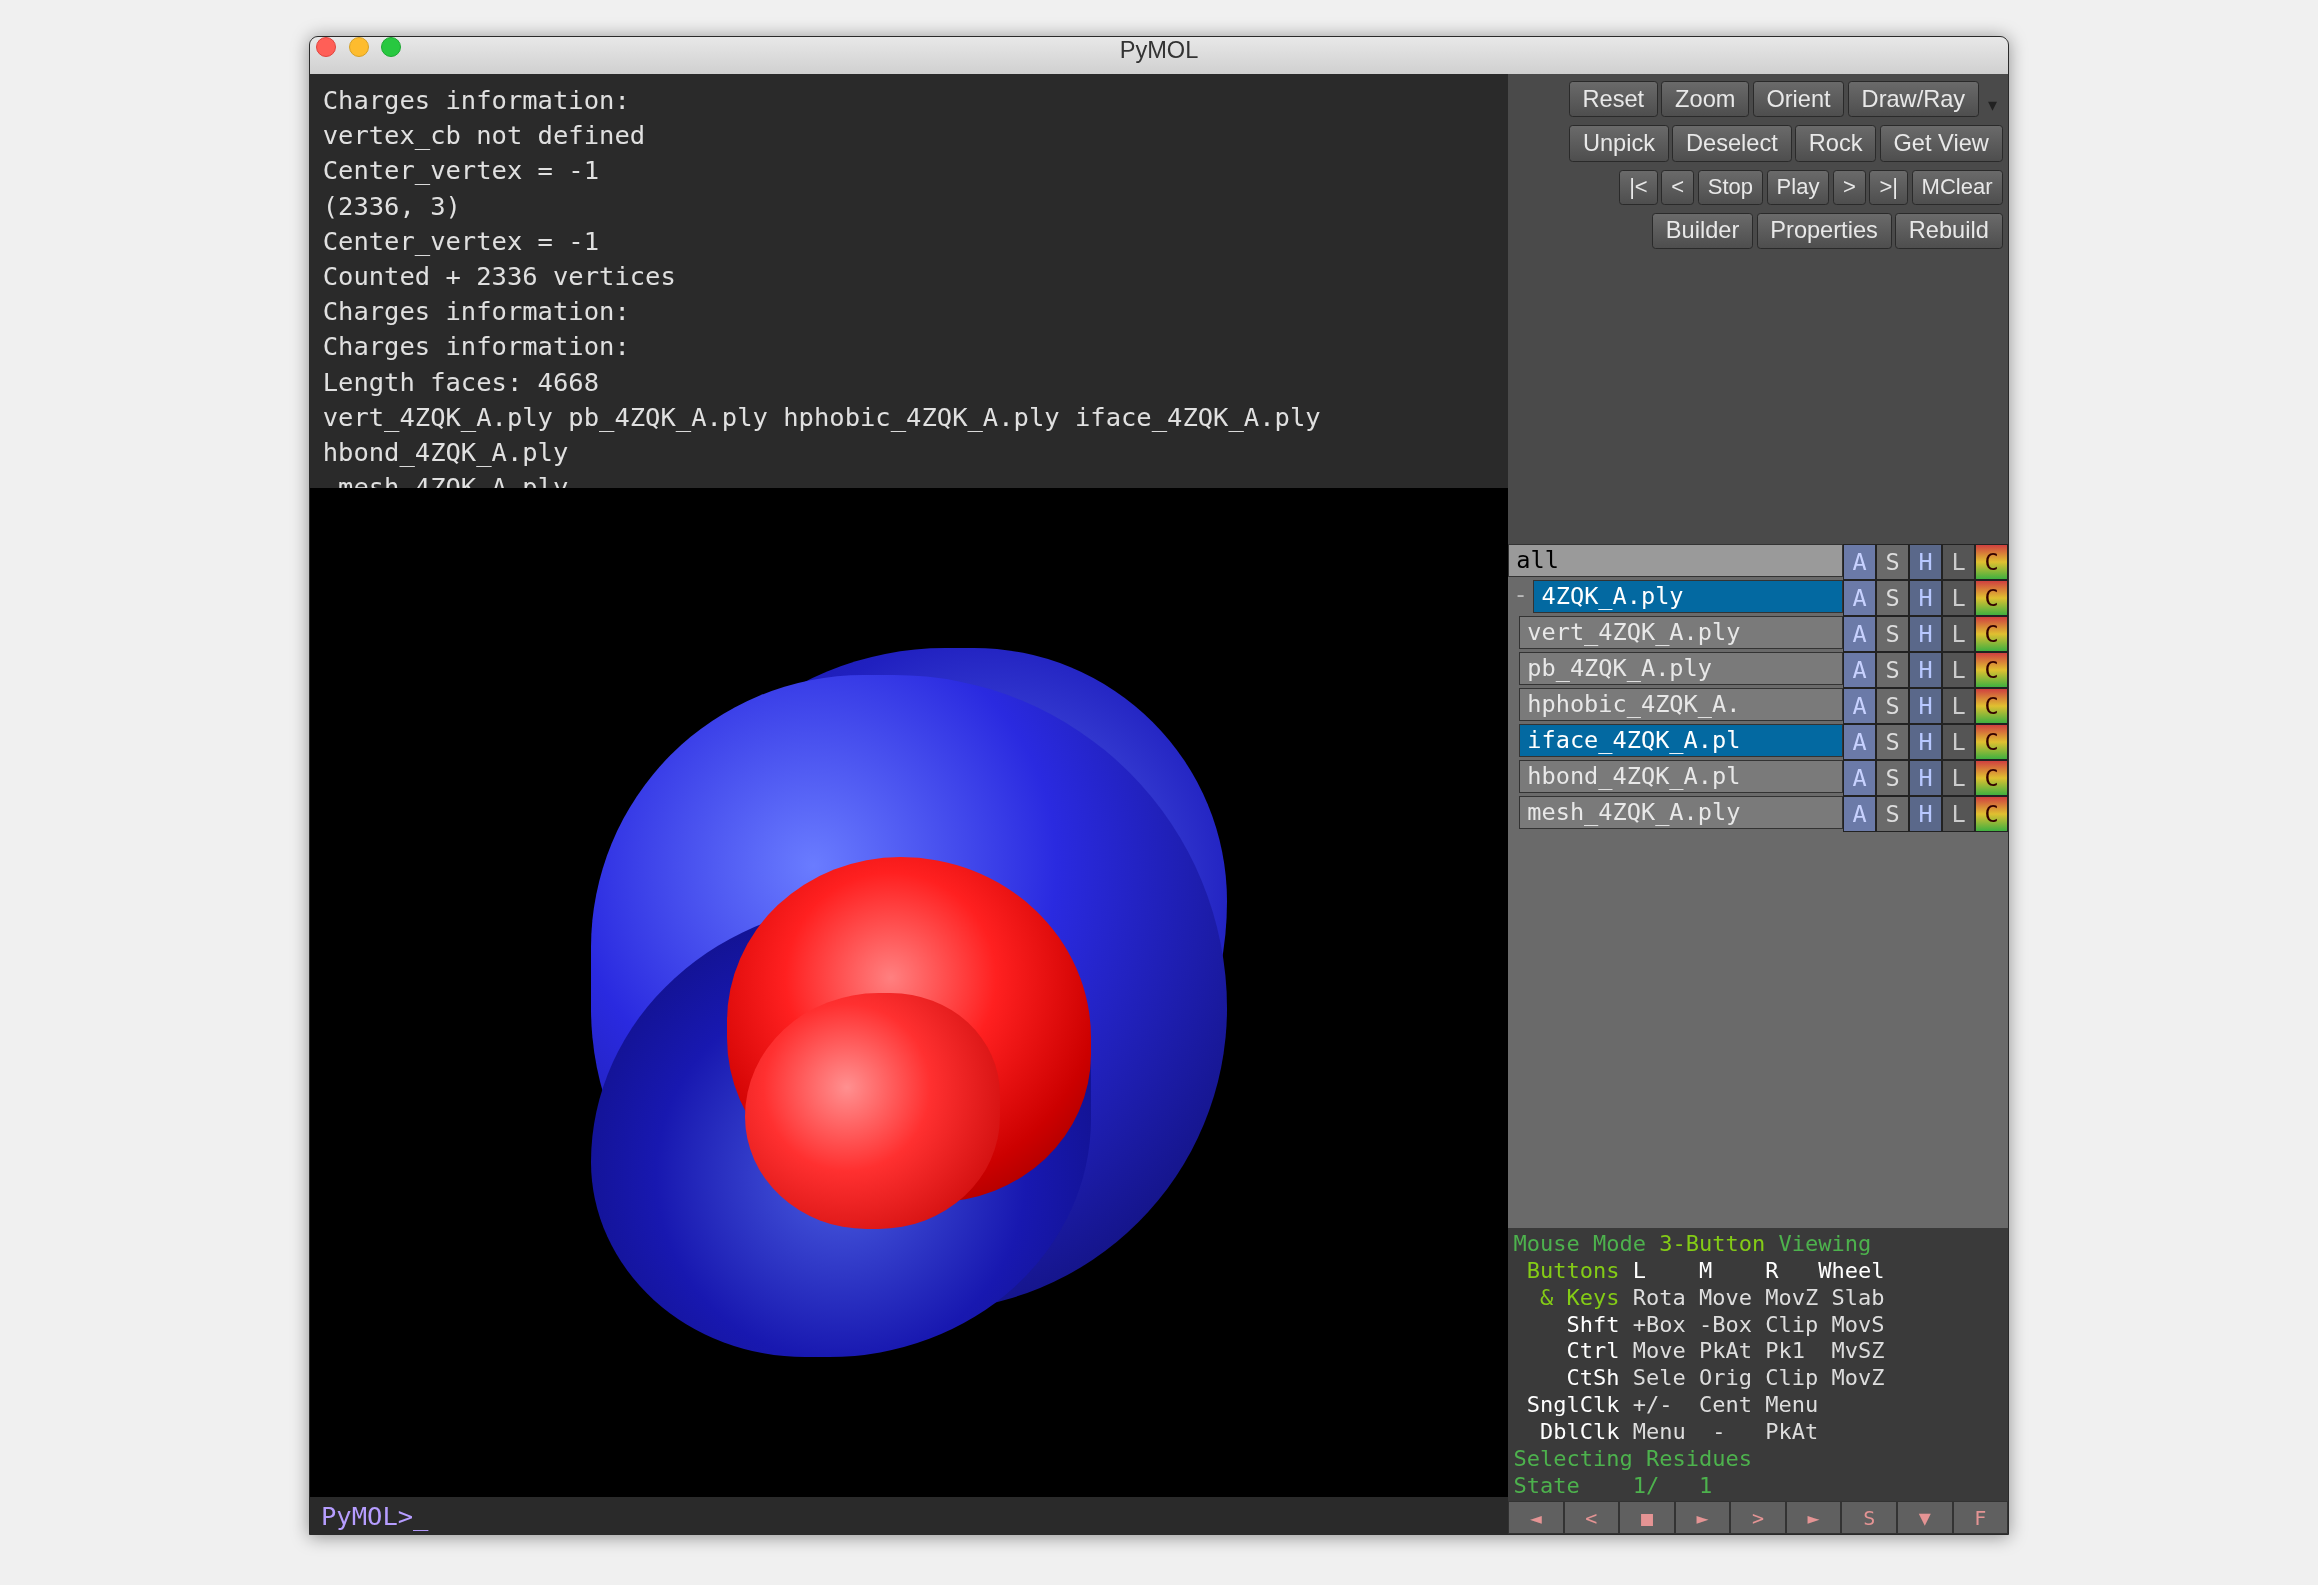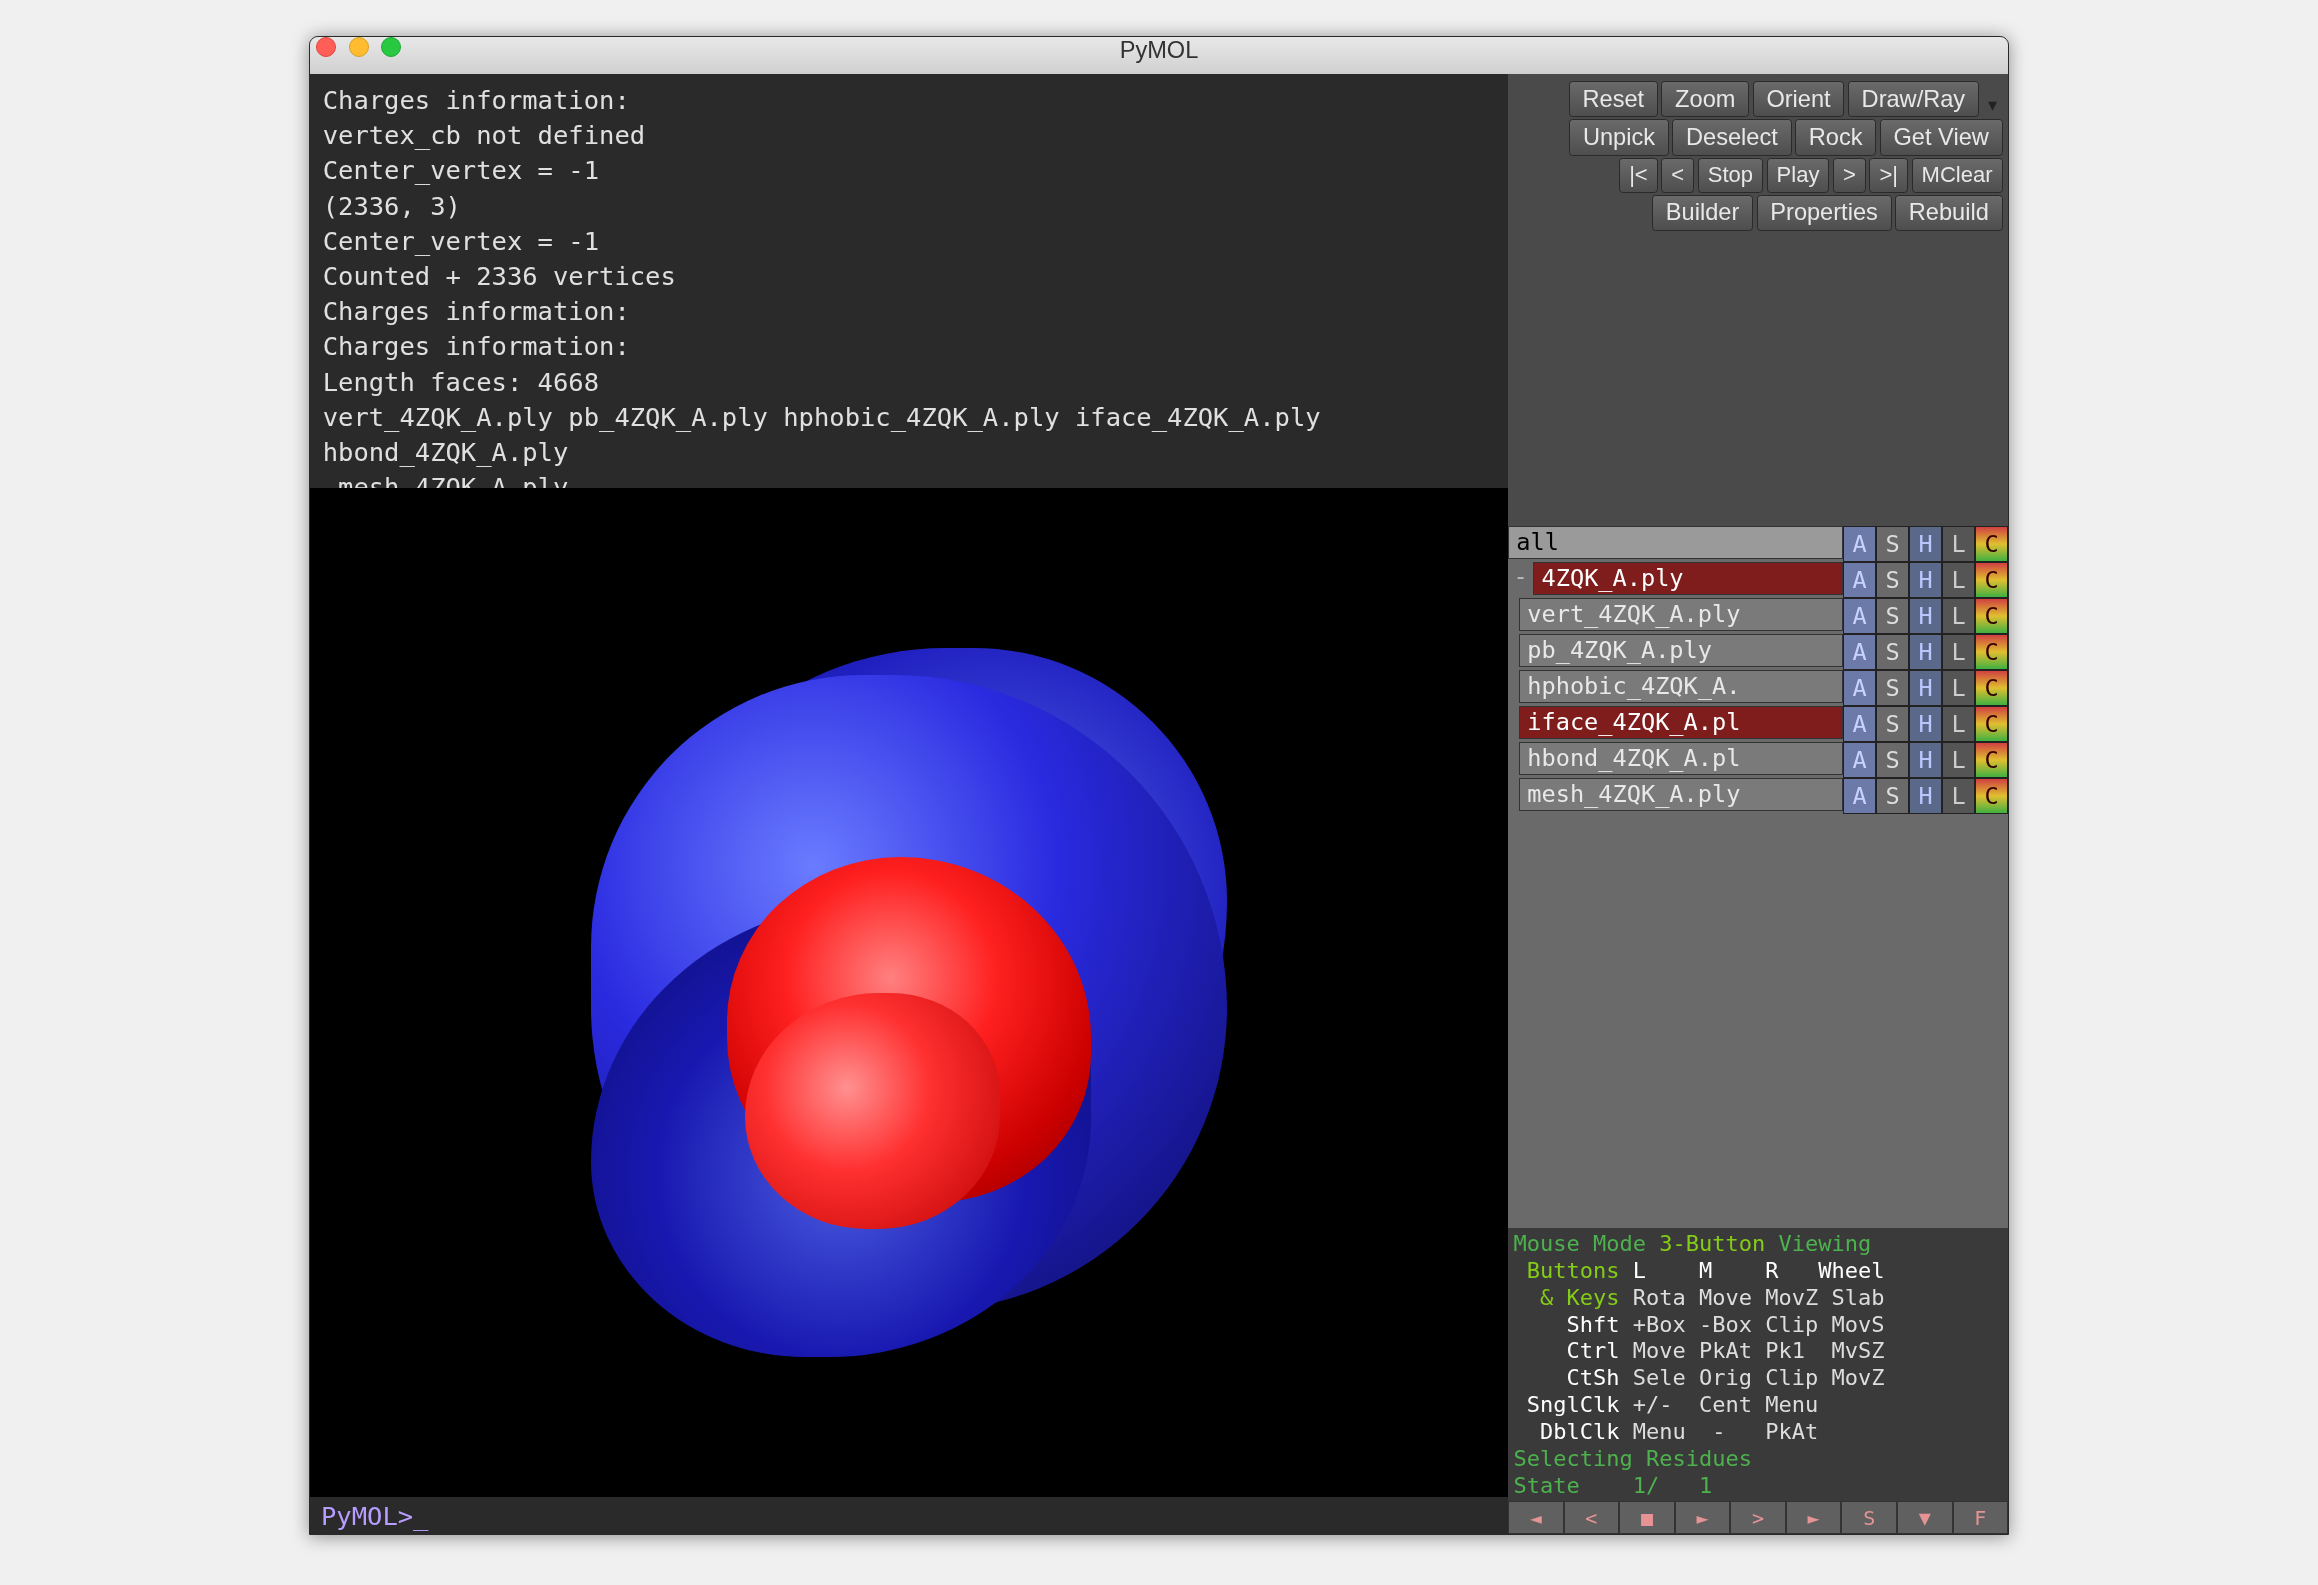--- a/index.html
+++ b/index.html
@@ -68,39 +68,39 @@
   .blue1 { width:636px; height:636px; background:radial-gradient(circle at 35% 30%, #6a7cff, #2a2ae0 40%, #1a1aa0 70%, #0a0a60); left:-318px; top:-318px;}
   .blue2 { width:591px; height:591px; background:radial-gradient(circle at 60% 40%, #5a6cf0, #2020c0 50%, #101080); left:-273px; top:-345px; border-radius:55% 45% 60% 40%;}
   .blue3 { width:500px; height:455px; background:radial-gradient(circle at 50% 60%, #4a5ce0, #1818b0 50%, #0c0c70); left:-318px; top:-91px; border-radius:60% 40% 55% 45%;}
   .red1 { width:364px; height:345px; background:radial-gradient(circle at 45% 35%, #ff8080, #ff2020 35%, #cc0000 70%, #880000); left:-182px; top:-136px; border-radius:50% 55% 45% 50%;}
   .red2 { width:255px; height:236px; background:radial-gradient(circle at 40% 40%, #ff9090, #ff3030 40%, #bb0000); left:-164px; top:0px; border-radius:55% 45% 50% 50%;}
   .promptbar {
     background:#2a2a2a; color:#b69dff; font-family:"Menlo",monospace;
     font-size:25.5px; padding:3.6px 11px;
   }
   
-  .toolbuttons { padding:7.3px 5.5px 3.6px 5.5px; display:flex; flex-direction:column; gap:2px;}
+  .toolbuttons { padding:7.3px 5.5px 3.6px 5.5px; display:flex; flex-direction:column; gap:8px;}
   .btnrow { display:flex; gap:3.6px; }
   .btn {
     background:linear-gradient(#6a6a6a,#4e4e4e);
     border:0.9px solid #2a2a2a; border-radius:3.6px;
     color:#e8e8e8; font-size:23.6px; padding:3.6px 12.7px;
     cursor:pointer; white-space:nowrap;
   }
   .btn.small { padding:3.6px 9px; font-size:22px;}
   .spacer { flex:1;}
   .menu-arrow { color:#222; font-size:18px; align-self:flex-end; padding:1.8px 5.5px;}
   .objlist { background:#6a6a6a; font-family:"Menlo",monospace; font-size:23.6px;}
   .objrow { display:flex; align-items:flex-start; height:36px;}
   .objname {
     flex:1; background:#7a7a7a; color:#e8e8e8; padding:1.8px 7.3px;
     border:0.9px solid #333; margin:0;
     white-space:nowrap; overflow:hidden;
   }
-  .objrow.active .objname { background:#7f1d1d; color:#fff;}
+  .objrow.active .objname { background:#0369a1; color:#fff;}
   .objrow.selected .objname { background:#9a9a9a; color:#000;}
   .objrow .prefix { color:#bbb; padding:0 5.5px; font-family:"Menlo",monospace;}
   .ashlc { display:flex; }
   .ashlc span {
     width:33px; height:36px; display:flex; align-items:center; justify-content:center;
     border:0.9px solid #222; font-family:"Menlo",monospace; font-size:23.6px;
   }
   .ashlc .a { background:#6b7aa8; color:#c8d2ff;}
   .ashlc .s { background:#6a6a6a; color:#ddd;}
   .ashlc .h { background:#5a688a; color:#b8c8ff;}

